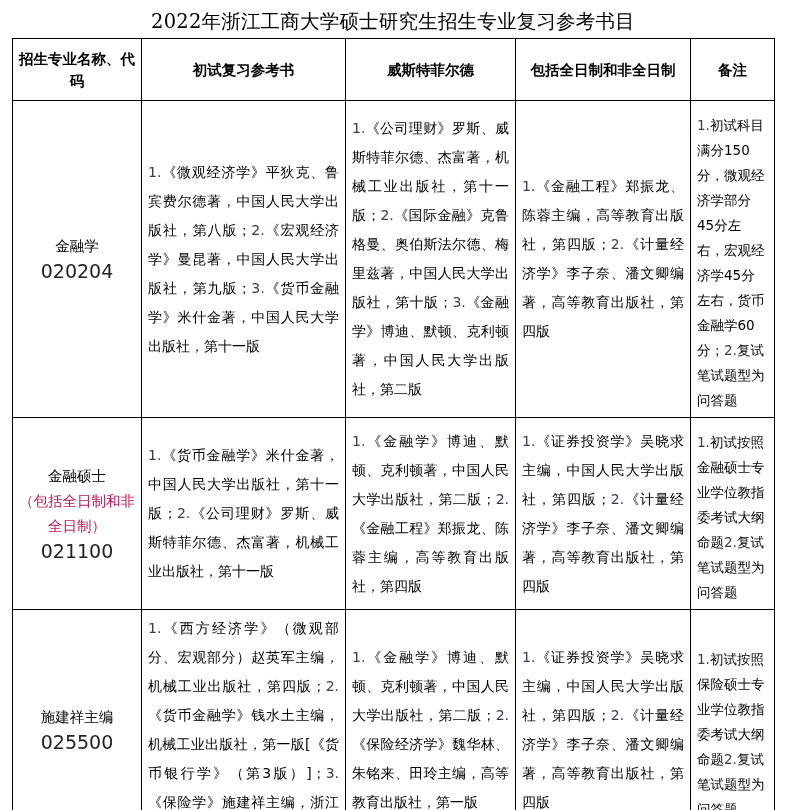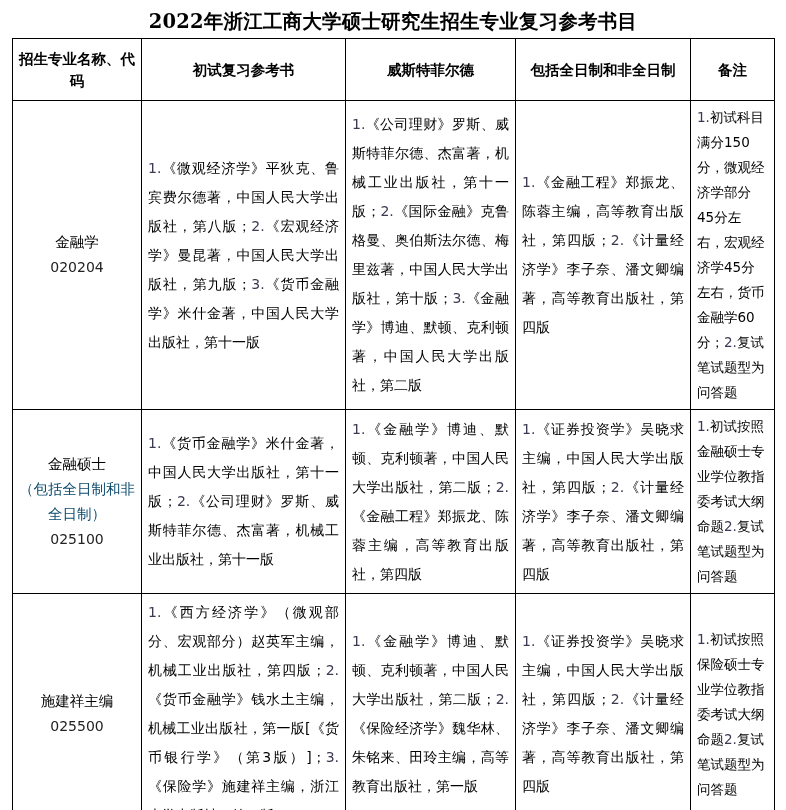--- a/index.html
+++ b/index.html
@@ -18,21 +18,21 @@
   .page {
     position: relative;
     width: 786px;
     height: 810px;
     box-sizing: border-box;
   }
 
   .doc-title {
     text-align: center;
     font-family: "DejaVu Serif", "Liberation Serif", serif;
-    font-weight: bold;
+    font-weight: normal;
     font-size: 19.5px;
     letter-spacing: 0.2px;
     line-height: 30px;
     padding-top: 7px;
     color: #000000;
     white-space: nowrap;
   }
 
   .table-wrap {
     position: absolute;
@@ -80,27 +80,27 @@
     font-size: 14px;
     line-height: 25px;
     vertical-align: middle;
   }
   td.major-cell .major-name {
     display: block;
     font-size: 14.5px;
   }
   td.major-cell .major-note {
     display: block;
-    color: #0c4a6e;
+    color: #be185d;
     font-size: 14.5px;
     line-height: 25px;
   }
   td.major-cell .major-code {
     display: block;
-    font-size: 14px;
+    font-size: 19px;
     color: #222222;
   }
 
   td.books-cell {
     text-align: left;
     font-family: "DejaVu Sans", "Liberation Sans", sans-serif;
     font-size: 14px;
     line-height: 29px;
     vertical-align: middle;
     letter-spacing: 0px;
@@ -113,20 +113,21 @@
 
   td.remark-cell {
     text-align: left;
     font-family: "DejaVu Sans", "Liberation Sans", sans-serif;
     font-size: 13.5px;
     line-height: 25px;
     vertical-align: middle;
   }
   td.remark-cell .entry {
     display: block;
+    margin-top: 8px;
   }
 
   .num {
     color: #3a3a52;
   }
 
   .footnote {
     position: absolute;
     left: 12px;
     top: 774px;
@@ -182,21 +183,21 @@
           </td>
           <td class="remark-cell">
             <span class="entry"><span class="num">1.</span>初试科目满分150分，微观经济学部分45分左右，宏观经济学45分左右，货币金融学60分；<span class="num">2.</span>复试笔试题型为问答题</span>
           </td>
         </tr>
 
         <tr>
           <td class="major-cell">
             <span class="major-name">金融硕士</span>
             <span class="major-note">（包括全日制和非全日制）</span>
-            <span class="major-code">025100</span>
+            <span class="major-code">021100</span>
           </td>
           <td class="books-cell">
             <span class="entry"><span class="num">1.</span>《货币金融学》米什金著，中国人民大学出版社，第十一版；<span class="num">2.</span>《公司理财》罗斯、威斯特菲尔德、杰富著，机械工业出版社，第十一版</span>
           </td>
           <td class="books-cell">
             <span class="entry"><span class="num">1.</span>《金融学》博迪、默顿、克利顿著，中国人民大学出版社，第二版；<span class="num">2.</span>《金融工程》郑振龙、陈蓉主编，高等教育出版社，第四版</span>
           </td>
           <td class="books-cell">
             <span class="entry"><span class="num">1.</span>《证券投资学》吴晓求主编，中国人民大学出版社，第四版；<span class="num">2.</span>《计量经济学》李子奈、潘文卿编著，高等教育出版社，第四版</span>
           </td>

